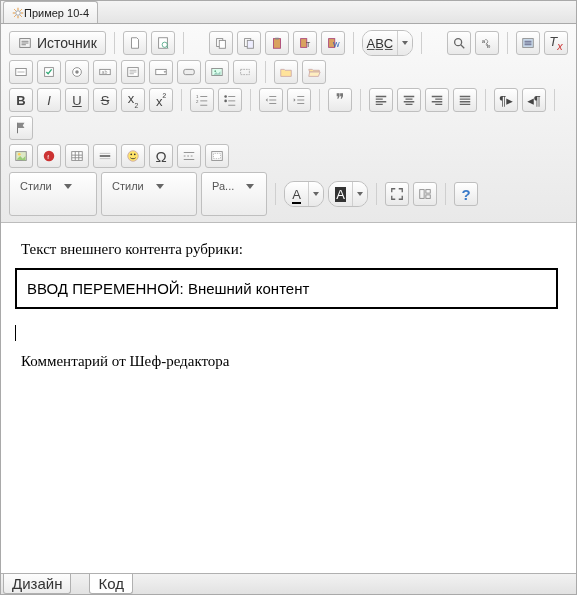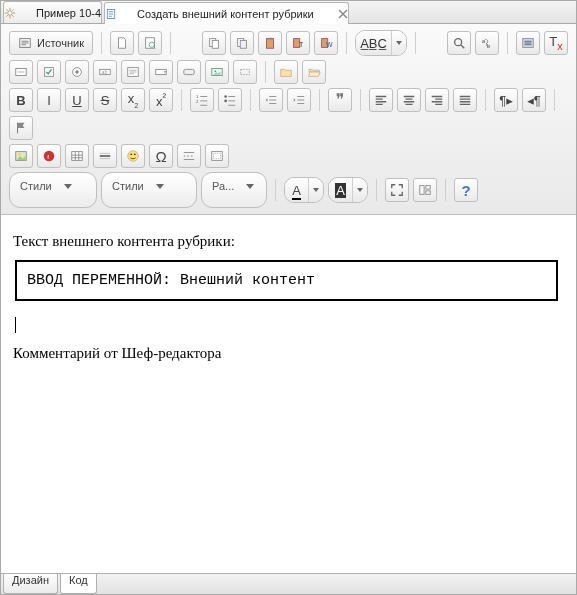--- a/index.html
+++ b/index.html
@@ -1,70 +1,58 @@
 <!DOCTYPE html>
 <html><head>
 <meta charset="utf-8">
 <style>
 html,body{margin:0;padding:0;font-family:Tahoma,Arial,sans-serif;font-size:11px;background:#fff;width:577px;height:595px;overflow:hidden}
 .app{display:flex;flex-direction:column;height:595px;border:1px solid #a9a9a9;box-sizing:border-box}
 .tabs-top{display:flex;align-items:flex-end;height:22px;background:linear-gradient(#f4f4f4,#e4e4e4);border-bottom:1px solid #a9a9a9;padding-left:2px}
-.tab{display:flex;align-items:center;gap:20px;height:21px;padding:0 0;background:linear-gradient(#fdfdfd,#ececec);border:1px solid #b4b4b4;border-bottom:none;border-radius:3px 3px 0 0;margin-right:2px;color:#222;cursor:pointer}
+.tab{display:flex;align-items:center;gap:0;height:21px;padding:0 8px;background:linear-gradient(#fdfdfd,#ececec);border:1px solid #b4b4b4;border-bottom:none;border-radius:3px 3px 0 0;margin-right:2px;color:#222;cursor:pointer}
 .tab.active{background:#fff;position:relative;top:1px}
 .tab-ico{width:12px;height:12px;display:inline-flex}
 .tab-close{width:10px;height:10px;margin-left:4px;color:#7a7a7a}
 .tab-close svg{width:10px;height:10px}
 .toolbox{background:linear-gradient(#fafafa,#e9e9e9);border-bottom:1px solid #bcbcbc;padding:6px 8px 2px 8px}
 .row{display:flex;align-items:center;flex-wrap:wrap;gap:4px;margin-bottom:4px}
 .btn{display:inline-flex;align-items:center;justify-content:center;height:24px;min-width:24px;padding:0 4px;background:linear-gradient(#ffffff,#e9e9e9);border:1px solid #bfbfbf;border-radius:3px;color:#444;cursor:pointer;box-sizing:border-box}
 .btn svg{width:14px;height:14px}
-.btn.txt{padding:0 8px;font-size:11px;color:#333;gap:5px}
+.btn.txt{padding:0 8px;font-size:14px;color:#333;gap:5px}
 .sep{width:1px;height:22px;background:#cfcfcf;margin:0 4px}
-.dd{display:inline-flex;align-items:center;height:26px;padding:0 6px 8px 10px;background:linear-gradient(#fff,#ececec);border:1px solid #bfbfbf;border-radius:11px;color:#555;cursor:pointer;gap:12px}
+.dd{display:inline-flex;align-items:center;height:26px;padding:0 6px 16px 10px;background:linear-gradient(#fff,#ececec);border:1px solid #bfbfbf;border-radius:3px;color:#555;cursor:pointer;gap:12px}
 .dd .caret{border-left:4px solid transparent;border-right:4px solid transparent;border-top:5px solid #666}
 .grp{display:inline-flex;border:1px solid #bfbfbf;border-radius:10px;overflow:hidden}
 .grp .btn{border:none;border-right:1px solid #cfcfcf;border-radius:0}
 .grp .btn:last-child{border-right:none}
 .grp .btn.car{min-width:14px;padding:0}
 .grp .btn.car .caret{border-left:3px solid transparent;border-right:3px solid transparent;border-top:4px solid #666}
 .content{flex:1;background:#fff;padding:14px 12px 12px 12px;overflow:auto;font-family:'Times New Roman',serif;font-size:15px;color:#000}
-.caption{margin:4px 0 10px 0}
-.varbox{border:2px solid #000;padding:10px 10px;margin:0 6px 14px 2px;font-family:Liberation Mono, monospace;font-size:15px}
+.caption{margin:4px 0 10px 8px}
+.varbox{border:2px solid #000;padding:10px 10px;margin:0 6px 14px 2px;font-family:Liberation Sans, sans-serif;font-size:15px}
 .cursor{display:inline-block;width:0;border-left:1px solid #000;height:16px;vertical-align:middle;margin-left:2px}
 .bottom-tabs{display:flex;align-items:flex-end;height:20px;background:linear-gradient(#f2f2f2,#e2e2e2);border-top:1px solid #b0b0b0;padding-left:2px}
-.btab{height:19px;padding:0 8px;display:flex;align-items:flex-start;background:linear-gradient(#fdfdfd,#ececec);border:1px solid #b0b0b0;border-top:none;border-radius:0 0 3px 3px;margin-right:2px;font-size:11px;color:#333;cursor:pointer}
+.btab{height:19px;padding:0 8px;display:flex;align-items:center;background:linear-gradient(#fdfdfd,#ececec);border:1px solid #b0b0b0;border-top:none;border-radius:0 0 3px 3px;margin-right:18px;font-size:15px;color:#333;cursor:pointer}
 .btab.sel{background:#fff}
-.b{font-weight:bold}.i{}.u{text-decoration:underline}.s{text-decoration:line-through}
+.b{font-weight:bold}.i{font-style:italic}.u{text-decoration:underline}.s{text-decoration:line-through}
 .glyph{font-size:13px;font-family:Arial,sans-serif;line-height:1}
 </style>
 </head>
 <body>
 <div class="app">
 
 <div class="tabs-top">
   <div class="tab">
     <span class="tab-ico">
           <svg viewBox="0 0 16 16">
             <circle cx="8" cy="8" r="3" fill="#fff" stroke="#888"></circle>
             <path d="M8 1v3M8 12v3M1 8h3M12 8h3M3 3l2 2M11 11l2 2M13 3l-2 2M5 11l-2 2" stroke="#e08c2b" stroke-width="1.2"></path>
           </svg>
         </span>
     <span>Пример 10-4</span>
-  </div>
-  <div class="tab active">
-    <span class="tab-ico">
-          <svg viewBox="0 0 16 16">
-            <rect x="3" y="2" width="10" height="12" fill="#fff" stroke="#4a7abf"></rect>
-            <path d="M5 5h6M5 8h6M5 11h4" stroke="#4a7abf"></path>
-          </svg>
-        </span>
-    <span>Создать внешний контент рубрики</span>
-    <span class="tab-close"><svg viewBox="0 0 10 10">
-            <path d="M1 1l8 8M9 1l-8 8" stroke="#888" stroke-width="1.5"></path>
-          </svg></span>
   </div>
 </div>
 
 <div class="toolbox">
 
 <div class="row">
   <div class="btn txt">
     <svg viewBox="0 0 16 16">
             <rect x="2" y="3" width="12" height="10" fill="none" stroke="#777"></rect>
             <path d="M4 6h8M4 8h8M4 10h5" stroke="#777"></path>

